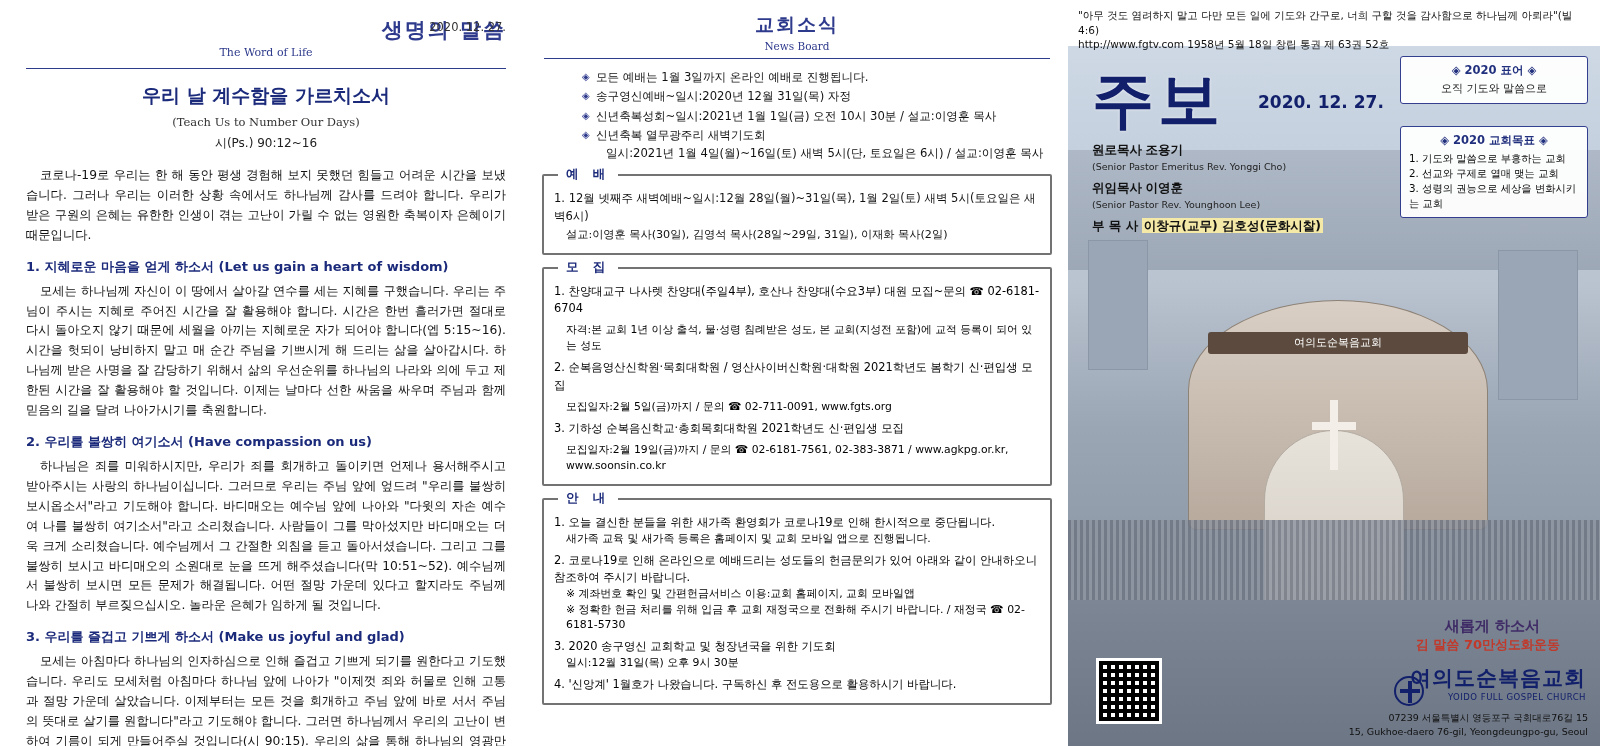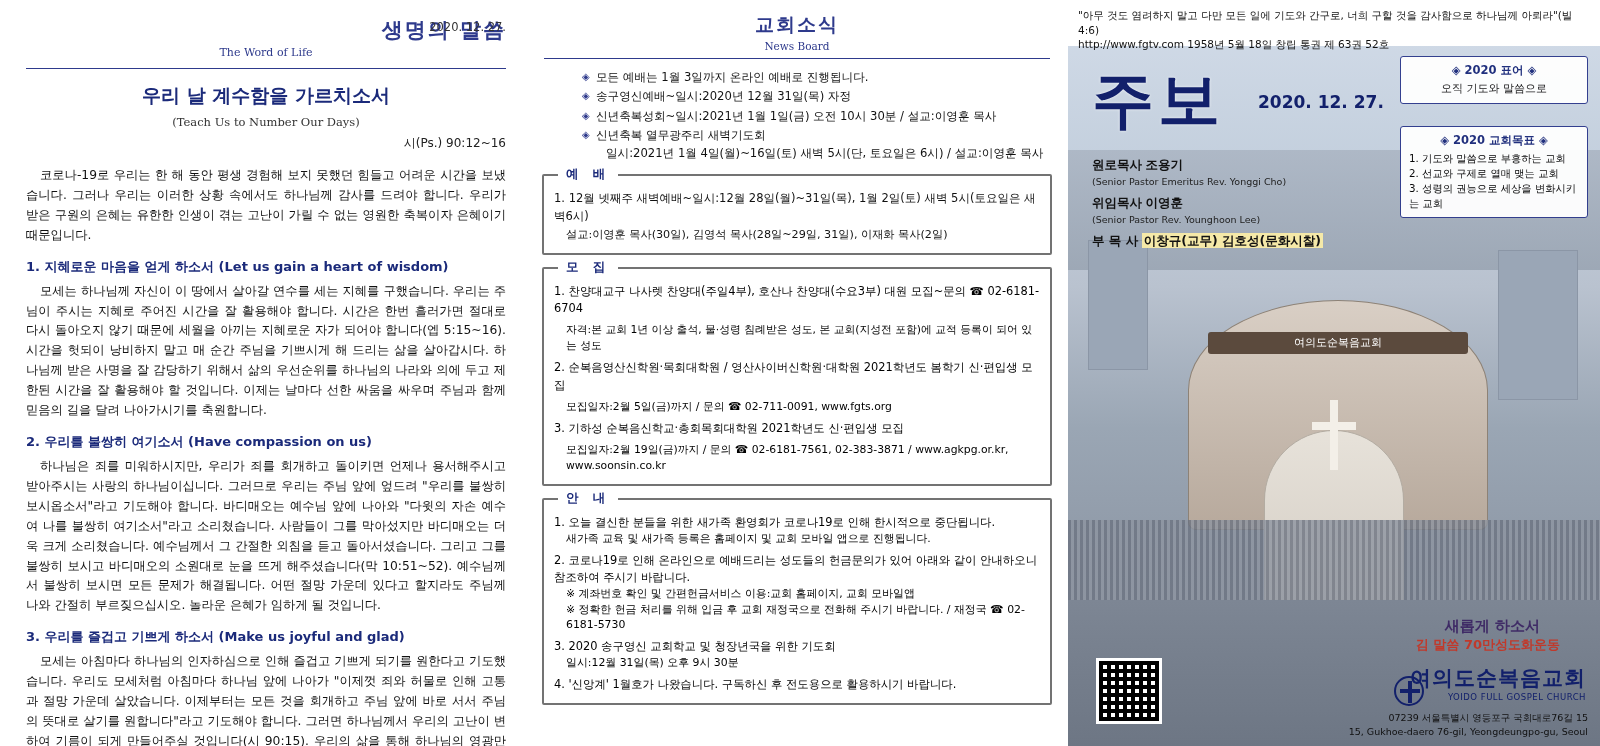--- a/index.html
+++ b/index.html
@@ -18,21 +18,21 @@
   .c1-head { position:relative; height:46px; }
   .c1-title {
     text-align:right; font-size:21px; font-weight:bold; color:#2e3a8c;
     letter-spacing:2px; margin-top:2px;
   }
   .c1-sub { text-align:center; font-size:11px; color:#2e3a8c; font-family:"DejaVu Serif",serif; margin-top:2px;}
   .c1-date { position:absolute; right:0; top:4px; font-size:11.5px; color:#333; }
   .c1-rule { border-bottom:1px solid #2e3a8c; margin:6px 0 14px 0; }
   .sermon-title { text-align:center; font-size:19px; font-weight:bold; color:#1b2a7a; margin-top:6px;}
   .sermon-sub { text-align:center; font-size:11.5px; color:#333; margin-top:6px; font-family:"DejaVu Serif",serif;}
-  .sermon-ref { text-align:right; font-size:12px; color:#222; margin-top:6px; margin-bottom:14px;}
+  .sermon-ref { text-align:center; font-size:12px; color:#222; margin-top:6px; margin-bottom:14px;}
   .para { font-size:12.3px; line-height:1.62; color:#111; text-align:justify; margin:0 0 10px 0; text-indent:14px;}
   .sec-h { font-size:13px; font-weight:bold; color:#1b2a7a; margin:12px 0 6px 0; }
 
   
   .col2 { width:540px; height:746px; padding:12px 14px 8px 12px; border-left:0; position:relative;}
   .c2-title { text-align:center; font-size:19px; font-weight:bold; color:#2e3a8c; letter-spacing:2px; }
   .c2-sub { text-align:center; font-size:10.5px; color:#2e3a8c; font-family:"DejaVu Serif",serif; margin-top:2px;}
   .c2-rule { border-bottom:1px solid #2e3a8c; margin:6px 4px 10px 4px; }
   .notice-list { margin:0 2px 12px 2px; }
   .notice-list li { list-style:none; font-size:11.6px; line-height:1.5; color:#111; margin-bottom:2px; position:relative; padding-left:14px;}
@@ -87,21 +87,21 @@
     border:1px solid #b3aca2;
   }
   .tower-cross-v { position:absolute; left:262px; top:400px; width:8px; height:70px; background:#f3efe8;}
   .tower-cross-h { position:absolute; left:244px; top:422px; width:44px; height:8px; background:#f3efe8;}
 
   .cover-title {
     position:absolute; left:24px; top:58px; font-size:62px; font-weight:bold; color:#12206b;
     letter-spacing:4px; text-shadow:0 0 3px rgba(255,255,255,.8);
   }
   .cover-date { position:absolute; left:190px; top:92px; font-size:17px; color:#12206b; font-weight:bold;}
-  .cover-pastors { position:absolute; left:24px; top:156px; font-size:11px; color:#111; line-height:1.45;}
+  .cover-pastors { position:absolute; left:24px; top:141px; font-size:11px; color:#111; line-height:1.45;}
   .cover-pastors .ko { font-size:12.5px; font-weight:bold; color:#111;}
   .cover-pastors .en { font-size:9.5px; color:#222;}
   .cover-pastors .row { margin-bottom:4px; }
   .hl { background:#f5e9a8; padding:0 2px;}
 
   .cover-box {
     position:absolute; right:12px; background:#fff; border:1px solid #2e3a8c; border-radius:3px;
     padding:6px 8px; opacity:.96;
   }
   .cover-box .bt { text-align:center; font-size:11.5px; font-weight:bold; color:#1b2a7a; margin-bottom:3px;}

